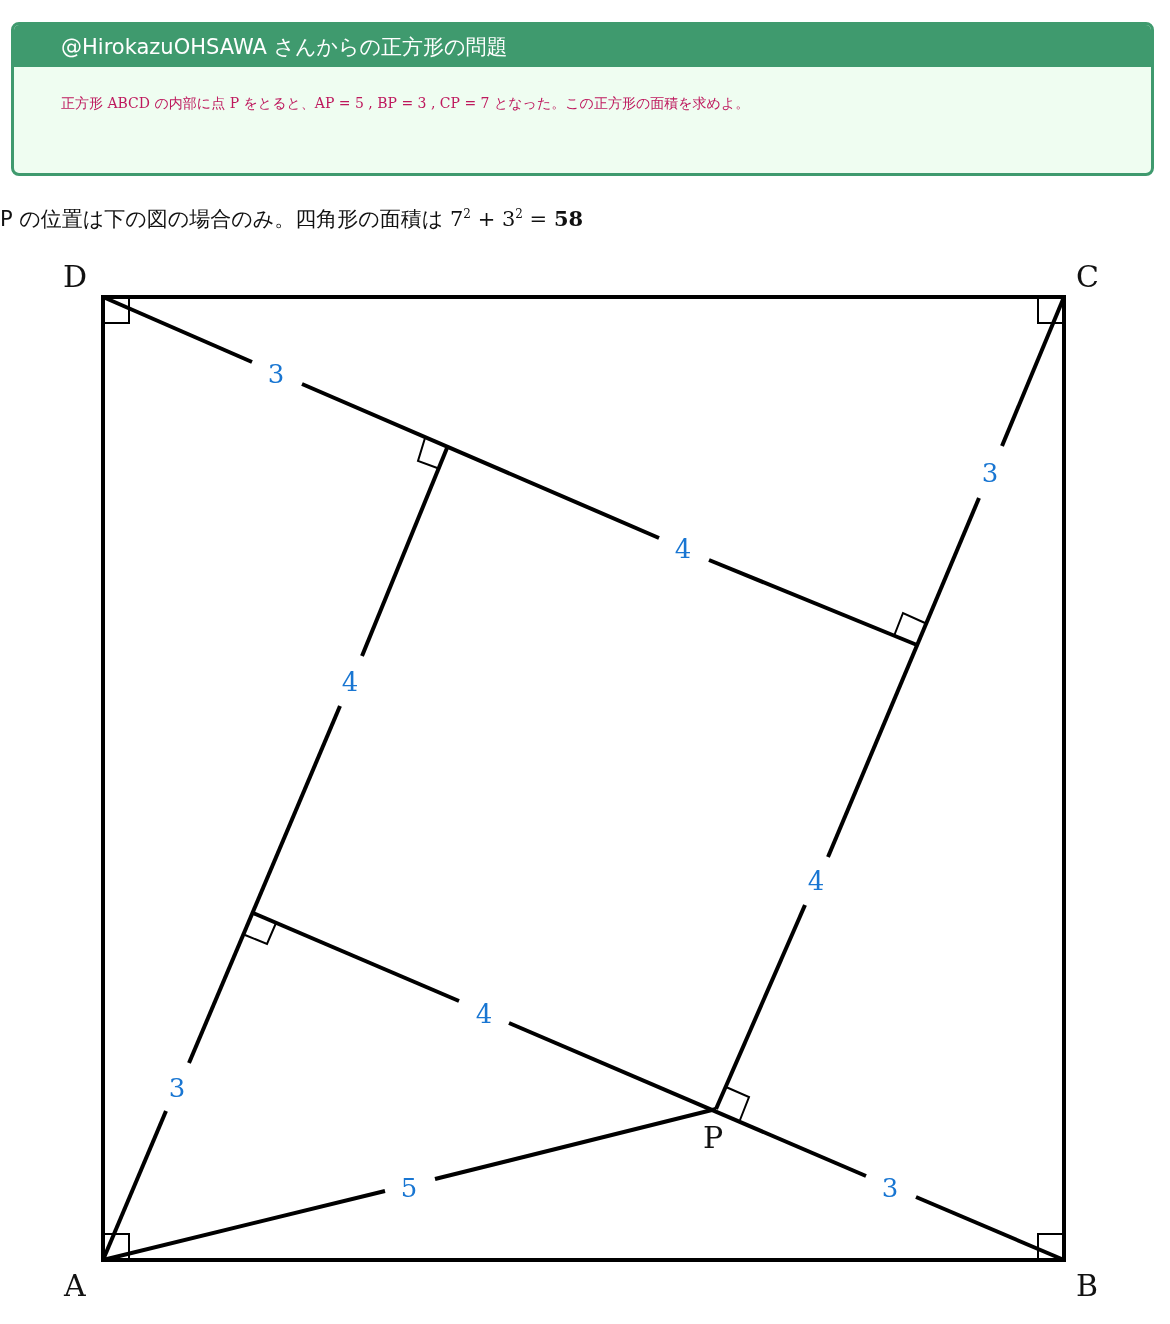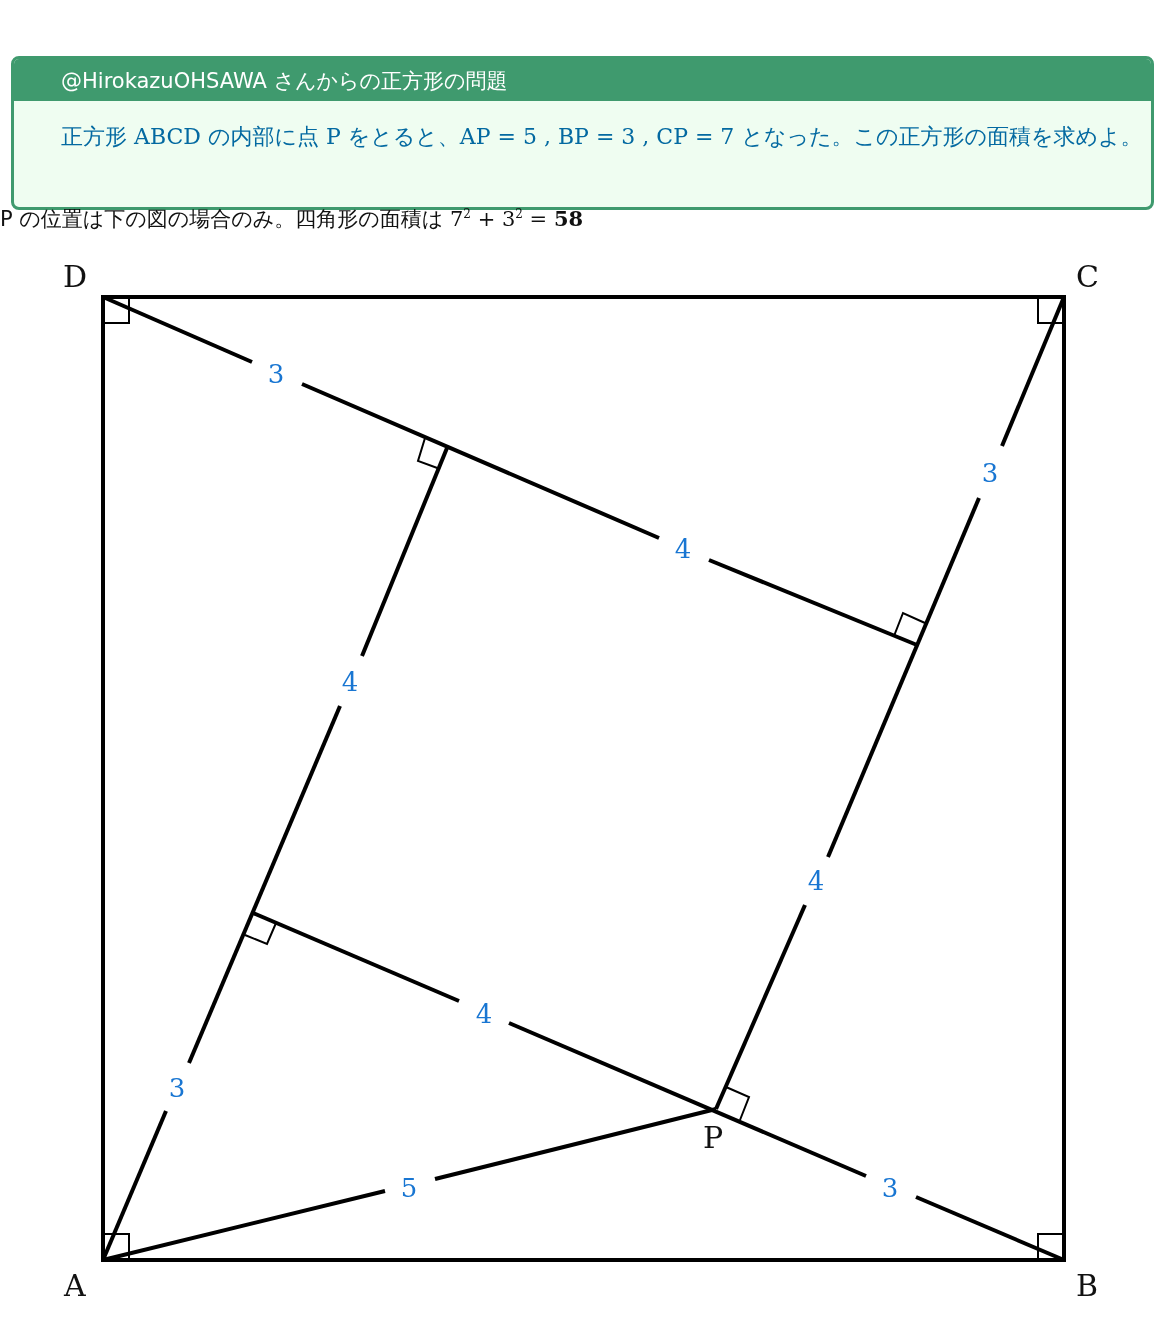--- a/index.html
+++ b/index.html
@@ -2,28 +2,27 @@
 <html><head>
   <meta charset="utf-8">
   <style>
     html, body { margin: 0; padding: 0; background: #ffffff; }
     body { width: 1170px; height: 1324px; position: relative; overflow: hidden;
            font-family: "DejaVu Sans", sans-serif; color: #111; }
     .problem-box {
       position: absolute; left: 11px; top: 22px; width: 1143px; height: 154px;
       border: 3px solid #3f9a6e; border-radius: 8px; background: #effdf1; box-sizing: border-box;
       overflow: hidden;
-      margin-top: 34px;
     }
     .problem-header {
       height: 42px; background: #3f9a6e; color: #ffffff; font-size: 21px;
       line-height: 44px; padding-left: 47px; box-sizing: border-box;
     }
     .problem-body {
-      padding: 14px 0 0 47px; font-size: 22px; line-height: 44px; color: #0369a1;
+      padding: 14px 0 0 47px; font-size: 14px; line-height: 44px; color: #be185d;
     }
     .math { font-family: "DejaVu Serif", serif; }
     .answer-line {
       position: absolute; left: 0; top: 198px; font-size: 21px; line-height: 32px; color: #111;
     }
     .answer-line sup { font-size: 12px; vertical-align: 8px; }
     .answer-line b { font-family: "DejaVu Serif", serif; }
     svg.figure { position: absolute; left: 0; top: 0; }
     .vlabel { font-family: "DejaVu Serif", serif; font-size: 30px; fill: #111; }
     .len { font-family: "DejaVu Serif", serif; font-size: 26px; fill: #1976d2; }

